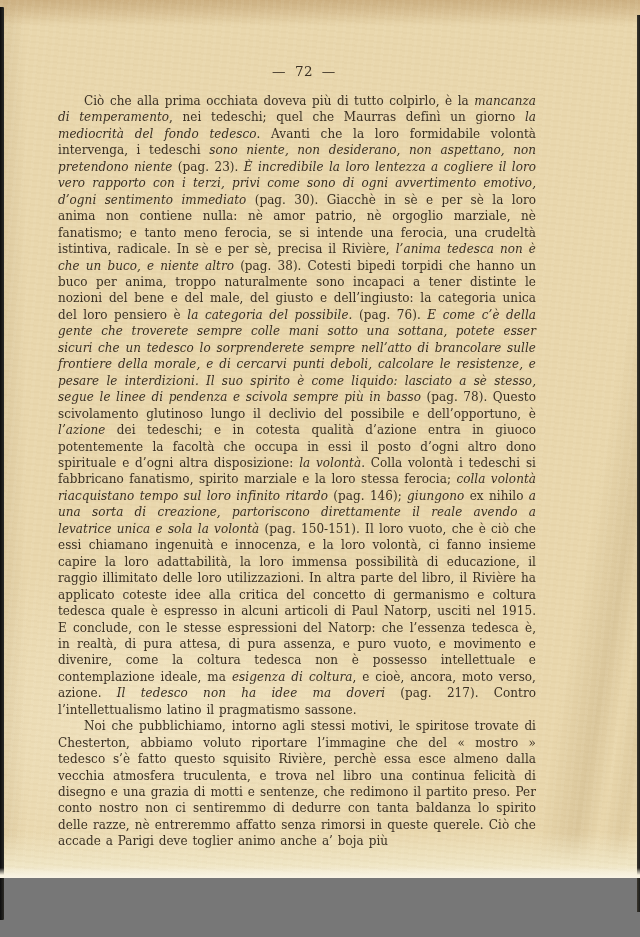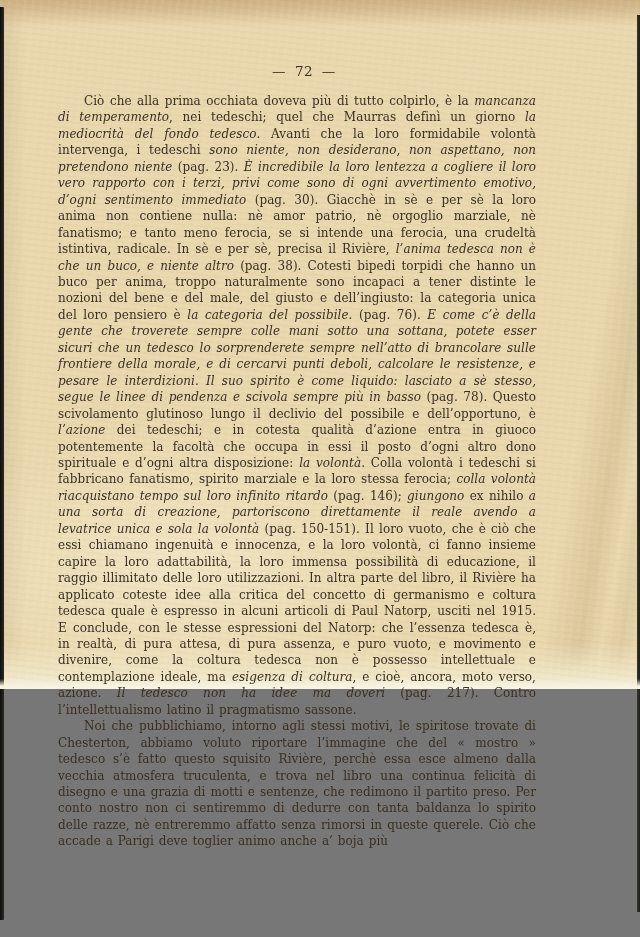--- a/index.html
+++ b/index.html
@@ -9,21 +9,21 @@
     --ink:#392f23;
     --edge:#141414;
   }
   html,body{margin:0;padding:0;}
   body{
     width:640px;height:937px;overflow:hidden;
     font-family:"DejaVu Serif","Liberation Serif",serif;
     background:#777;
   }
   .scan{
-    position:relative;width:640px;height:689px;
+    position:relative;width:640px;height:878px;
     background:
       
       linear-gradient(180deg, var(--paper-dark-top) 0px, rgba(205,177,131,.75) 8px, rgba(205,177,131,0) 26px),
       
       linear-gradient(0deg, var(--paper-light-bottom) 0px, #efe5c4 14px, rgba(239,229,196,0) 46px),
       
       radial-gradient(ellipse 55% 30% at 28% 82%, rgba(248,240,214,.55) 0%, rgba(248,240,214,0) 70%),
       
       linear-gradient(100deg, rgba(0,0,0,0) 86%, rgba(130,100,52,.14) 91%, rgba(0,0,0,0) 94%, rgba(130,100,52,.10) 96.5%, rgba(0,0,0,0) 99%),
       

